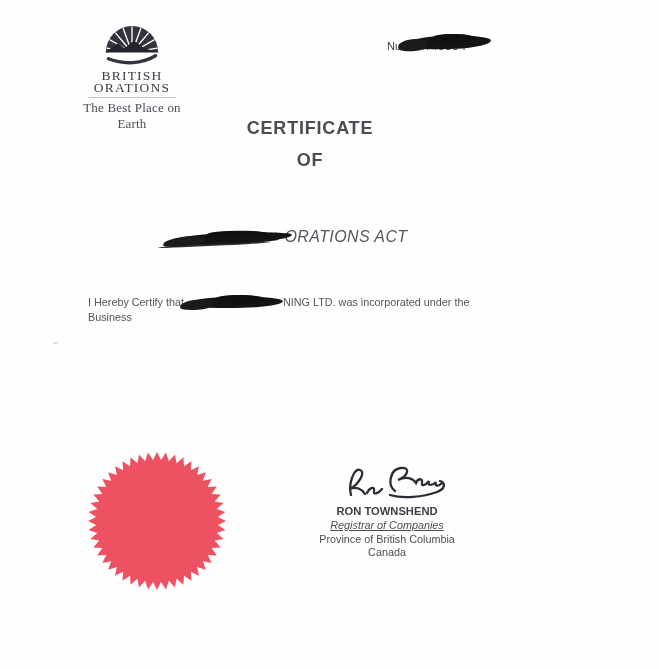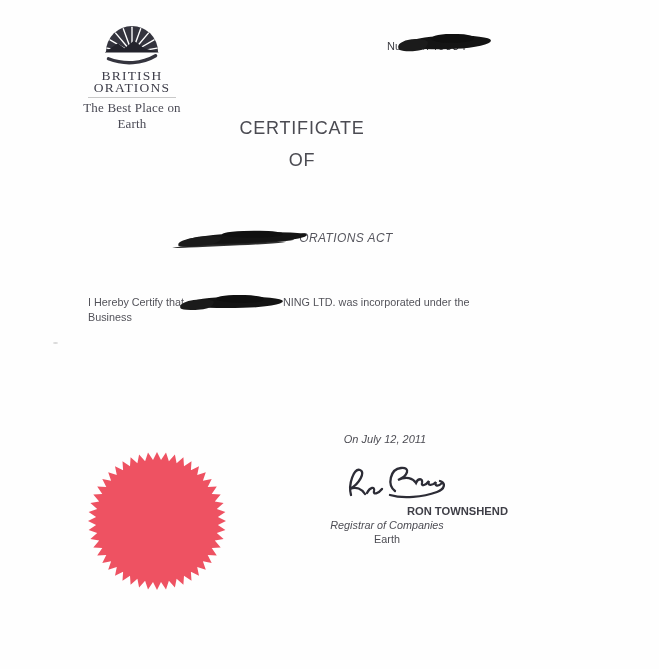--- a/index.html
+++ b/index.html
@@ -28,46 +28,46 @@
 
   
   .scribble { display:inline-block; background:#141414; position:relative;
     border-radius:45% 55% 50% 60% / 70% 55% 65% 50%; }
   .scribble::before { content:""; position:absolute; left:-7px; top:2px; width:35%; height:90%;
     background:#1b1b1b; border-radius:50% 60% 40% 70% / 60% 50% 70% 45%; transform:rotate(-5deg); }
   .scribble::after { content:""; position:absolute; left:30%; top:-2px; width:50%; height:70%;
     background:#101010; border-radius:60% 40% 55% 45%; transform:rotate(3deg); }
 
   
-  .title-line { position:absolute; left:72px; width:460px; text-align:center;
-    font-weight:normal; font-size:18px; letter-spacing:0.8px; color:#4b4b52; }
+  .title-line { position:absolute; left:80px; width:460px; text-align:center;
+    font-weight:bold; font-size:18px; letter-spacing:0.8px; color:#4b4b52; }
   .t1 { top:118px; } .t2 { top:150px; } .t3 { top:182px; }
 
   
   .act-row { position:absolute; left:66px; top:228px; width:446px; text-align:center; white-space:nowrap; }
   .act-blob { width:122px; height:10px; vertical-align:-1px; margin-right:-8px; transform:rotate(-2.5deg);
     box-shadow:-10px 4px 0 -3px #222, -17px 6px 0 -4px #333; }
-  .act-text { font-style:italic; font-size:12px; color:#56565e; letter-spacing:0.4px; }
+  .act-text { font-style:italic; font-size:16px; color:#56565e; letter-spacing:0.4px; }
 
   
   .body-par { position:absolute; left:88px; top:295px; width:410px; font-size:10.8px; line-height:14.5px; color:#53535a; }
   .name-blob { width:96px; height:11px; vertical-align:-2px; margin-left:3px; transform:rotate(-1.2deg); }
 
   
   .issuance { position:absolute; left:250px; top:432px; width:270px; text-align:center;
     font-style:italic; font-size:11px; line-height:15.5px; color:#4c4c53; }
 
   
   .signature { position:absolute; left:341px; top:461px; }
 
   
   .signatory { position:absolute; left:266px; top:505px; width:242px; text-align:center;
     font-size:10.8px; line-height:13.8px; color:#4c4c53; }
-  .sig-name { font-weight:bold; font-size:11.2px; color:#3e3e46;text-align:right; }
-  .sig-title { font-style:italic; }
+  .sig-name { font-weight:bold; font-size:11.2px; color:#3e3e46; }
+  .sig-title { font-style:italic;text-decoration:underline; }
 
   
   .seal { position:absolute; left:87px; top:451px; }
 
   
   .speck { position:absolute; left:53px; top:342px; width:5px; height:2px; background:#d9d9d9; border-radius:50%; }
 </style>
 </head>
 <body>
 
@@ -103,35 +103,35 @@
 
   <div class="act-row"><span class="scribble act-blob"></span><span class="act-text">ORATIONS ACT</span></div>
 
   <div class="body-par">
     <div><span>I Hereby Certify that</span><span class="scribble name-blob"></span><span>NING LTD. was incorporated under the Business</span></div>
   </div>
 
   <div class="speck"></div>
 
   <div class="issuance">
-    <div>On July 12, 2011</div>
   </div>
 
   <svg class="signature" width="104" height="42" viewBox="0 0 104 40">
     <g fill="none" stroke="#2c2c36" stroke-width="2.3" stroke-linecap="round">
       <path d="M10,33 C7,22 13,6 19,8 C25,10 18,22 9,27 C15,24 21,27 24,32"></path>
       <path d="M26,31 C29,25 34,24 33,29 C32,33 37,32 41,27"></path>
       <path d="M54,29 C46,23 49,7 60,6 C70,5 67,14 57,18 C65,14 72,16 75,21 C77,16 82,16 81,21 C80,25 85,23 88,19 C86,24 91,24 95,20 C93,24 97,25 101,21"></path>
       <path d="M99,19 C105,21 104,27 96,30 C82,35 62,37 49,33"></path>
     </g>
   </svg>
 
   <div class="signatory">
     <div class="sig-name">RON TOWNSHEND</div>
     <div class="sig-title">Registrar of Companies</div>
-    <div>Earth</div>
+    <div>Province of British Columbia</div>
+    <div>Canada</div>
   </div>
 
   <svg class="seal" width="140" height="140" viewBox="0 0 140 140">
     <polygon id="seal-star" points="70.0,1.0 74.0,9.1 79.0,1.6 81.9,10.2 87.9,3.4 89.6,12.2 96.4,6.3 97.0,15.3 104.5,10.2 103.9,19.3 112.0,15.3 110.2,24.1 118.8,21.2 115.9,29.8 124.7,28.0 120.7,36.1 129.8,35.5 124.7,43.0 133.7,43.6 127.8,50.4 136.6,52.1 129.8,58.1 138.4,61.0 130.9,66.0 139.0,70.0 130.9,74.0 138.4,79.0 129.8,81.9 136.6,87.9 127.8,89.6 133.7,96.4 124.7,97.0 129.8,104.5 120.7,103.9 124.7,112.0 115.9,110.2 118.8,118.8 110.2,115.9 112.0,124.7 103.9,120.7 104.5,129.8 97.0,124.7 96.4,133.7 89.6,127.8 87.9,136.6 81.9,129.8 79.0,138.4 74.0,130.9 70.0,139.0 66.0,130.9 61.0,138.4 58.1,129.8 52.1,136.6 50.4,127.8 43.6,133.7 43.0,124.7 35.5,129.8 36.1,120.7 28.0,124.7 29.8,115.9 21.2,118.8 24.1,110.2 15.3,112.0 19.3,103.9 10.2,104.5 15.3,97.0 6.3,96.4 12.2,89.6 3.4,87.9 10.2,81.9 1.6,79.0 9.1,74.0 1.0,70.0 9.1,66.0 1.6,61.0 10.2,58.1 3.4,52.1 12.2,50.4 6.3,43.6 15.3,43.0 10.2,35.5 19.3,36.1 15.3,28.0 24.1,29.8 21.2,21.2 29.8,24.1 28.0,15.3 36.1,19.3 35.5,10.2 43.0,15.3 43.6,6.3 50.4,12.2 52.1,3.4 58.1,10.2 61.0,1.6 66.0,9.1" fill="#ee5262"></polygon>
   </svg>
 
 </div>
 
 </body></html>

